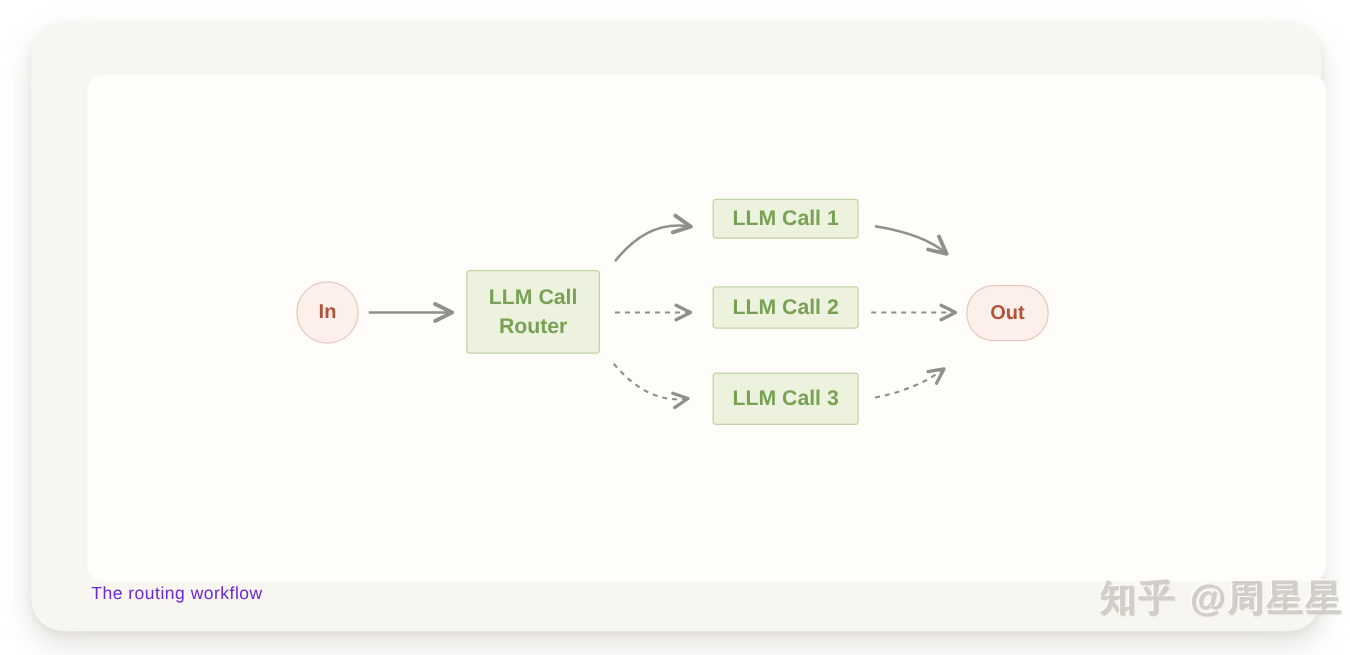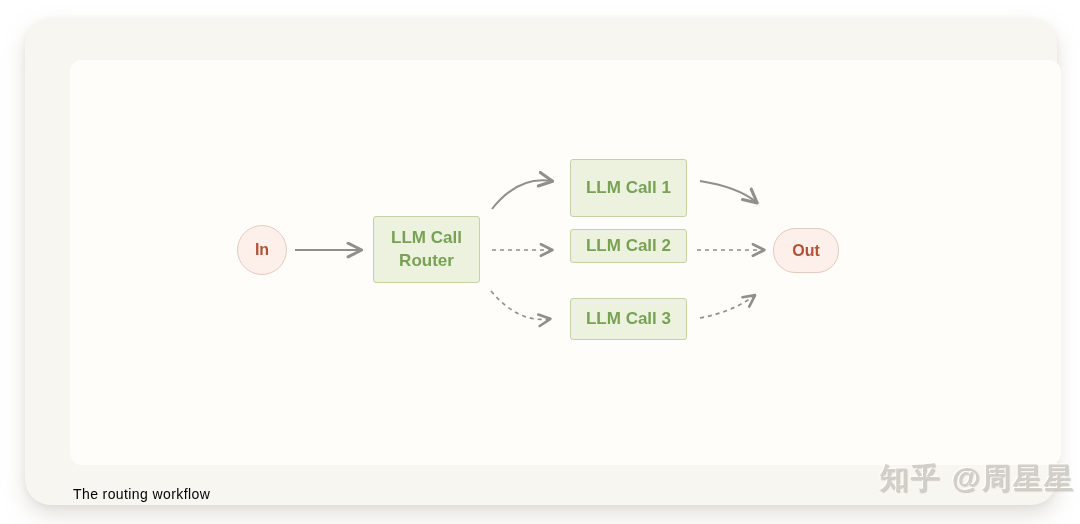--- a/index.html
+++ b/index.html
@@ -32,27 +32,27 @@
     border-radius:3px;font-size:17px;line-height:1.35;
   }
   .node.pink{
     background:var(--pink-fill,#fdefe9);
     border:1px solid var(--pink-border,#e3cbc0);
     color:var(--pink-text,#b3523a);
     font-size:16px;
   }
   .node-in{left:237px;top:225px;width:50px;height:50px;border-radius:50%;}
   .node-router{left:373px;top:216px;width:107px;height:67px;padding:4px 10px;align-items:center;}
-  .node-call1{left:570px;top:159px;width:117px;height:58px;}
+  .node-call1{left:570px;top:159px;width:117px;height:32px;}
   .node-call2{left:570px;top:229px;width:117px;height:34px;}
   .node-call3{left:570px;top:298px;width:117px;height:42px;}
   .node-out{left:773px;top:228px;width:66px;height:45px;border-radius:22px;font-size:17px;}
   .caption{
-    position:absolute;left:48px;top:468px;
-    font-size:14px;color:#000000;letter-spacing:0.4px;
+    position:absolute;left:48px;top:448px;
+    font-size:14px;color:#6d28d9;letter-spacing:0.4px;
   }
   .watermark{
     position:absolute;right:5px;top:459px;
     font-size:29px;font-weight:bold;color:#d2cfc9;letter-spacing:2px;
     text-shadow:-1px -1px 0 rgba(255,255,255,0.95), 1px 1px 1px rgba(120,115,105,0.35);
     margin-left:48px;
   }
 </style>
 </head>
 <body>

